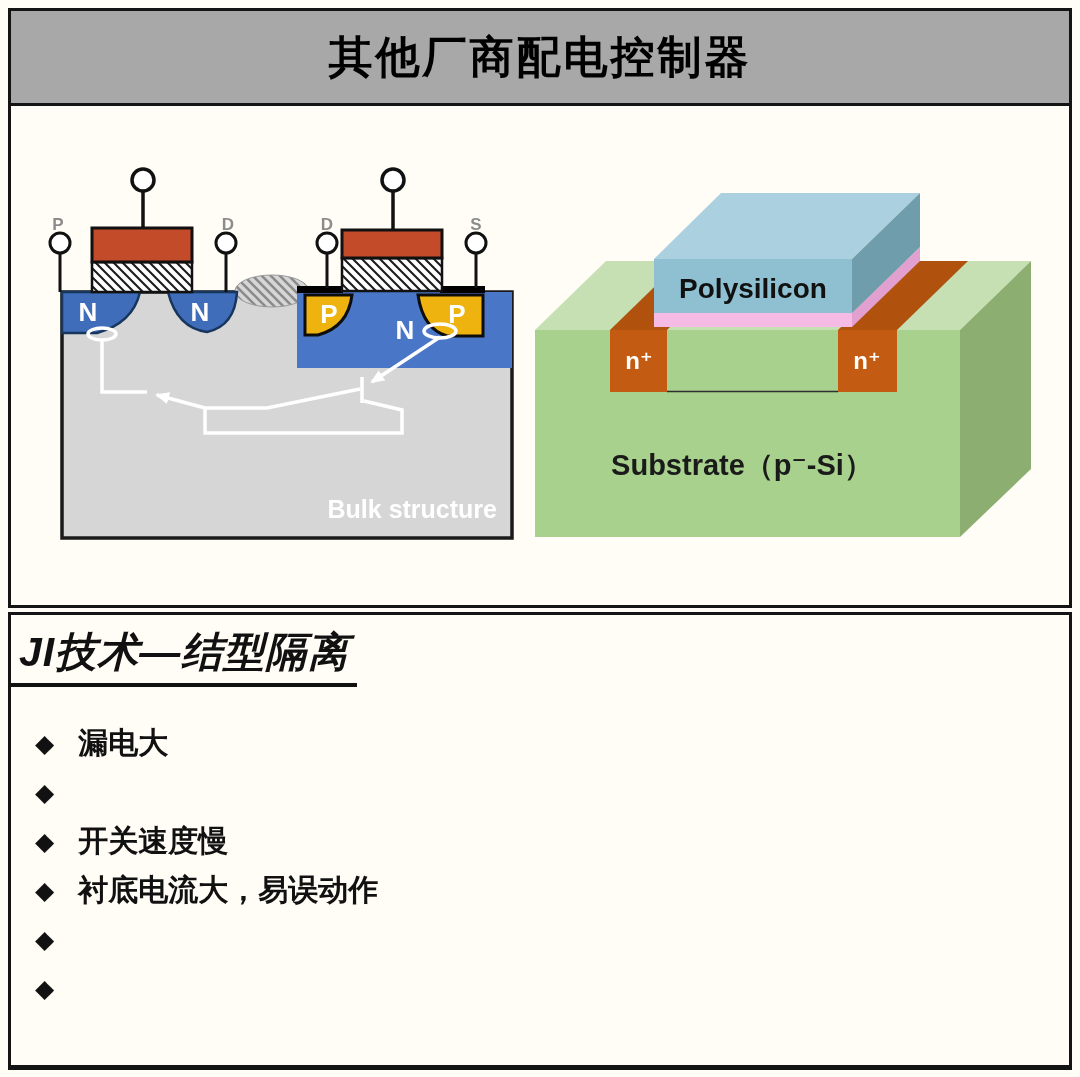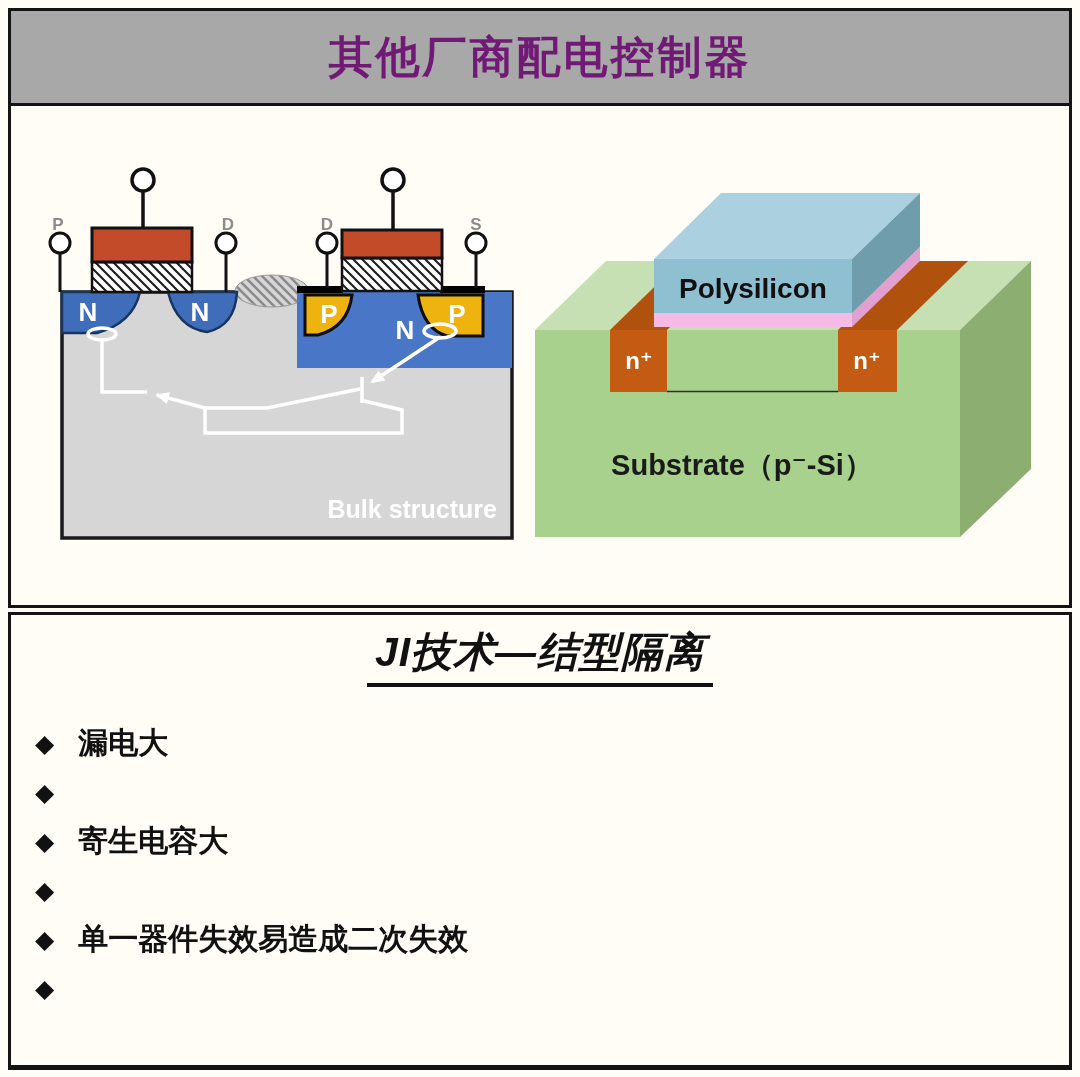--- a/index.html
+++ b/index.html
@@ -11,29 +11,29 @@
   }
   .frame1 {
     position:absolute; left:8px; top:8px; width:1058px; height:594px;
     border:3px solid #141414; background:#fffdf6;
   }
   .header {
     height:92px; background:#a8a8a8; border-bottom:3px solid #141414;
     display:flex; align-items:center; justify-content:center;
   }
   .header-title {
-    font-size:44px; font-weight:bold; color:#701a75; letter-spacing:3px;
+    font-size:44px; font-weight:bold; color:#000000; letter-spacing:3px;
   }
   .diagram-area { position:relative; width:1058px; height:499px; }
   .diagram-area svg { position:absolute; left:0; top:0; }
   .frame2 {
     position:absolute; left:8px; top:612px; width:1058px; height:450px;
     border:3px solid #141414; border-bottom-width:5px; background:#fffdf6;
   }
-  .section-title-wrap { text-align:center; margin-top:10px; }
+  .section-title-wrap { text-align:left; margin-top:10px; }
   .section-title {
     display:inline-block; font-size:41px; font-weight:bold; font-style:italic;
     border-bottom:4px solid #111; padding:0 8px 3px 8px; letter-spacing:1px;
   }
   ul.bullets { list-style:none; margin:40px 0 0 12px; padding:0; }
   ul.bullets li {
     display:flex; align-items:center; margin-bottom:17px;
     font-size:30px; font-weight:bold; line-height:32px;
   }
   .diamond { font-size:25px; margin:0 24px 0 12px; }
@@ -153,26 +153,26 @@
   <ul class="bullets">
     <li>
       <span class="diamond">◆</span>
       <span>漏电大</span>
     </li>
     <li>
       <span class="diamond">◆</span>
     </li>
     <li>
       <span class="diamond">◆</span>
-      <span>寄生电容大</span>
+      <span>开关速度慢</span>
     </li>
     <li>
       <span class="diamond">◆</span>
+      <span>衬底电流大，易误动作</span>
     </li>
     <li>
       <span class="diamond">◆</span>
-      <span>单一器件失效易造成二次失效</span>
     </li>
     <li>
       <span class="diamond">◆</span>
     </li>
   </ul>
 </div>
 
 </body></html>

